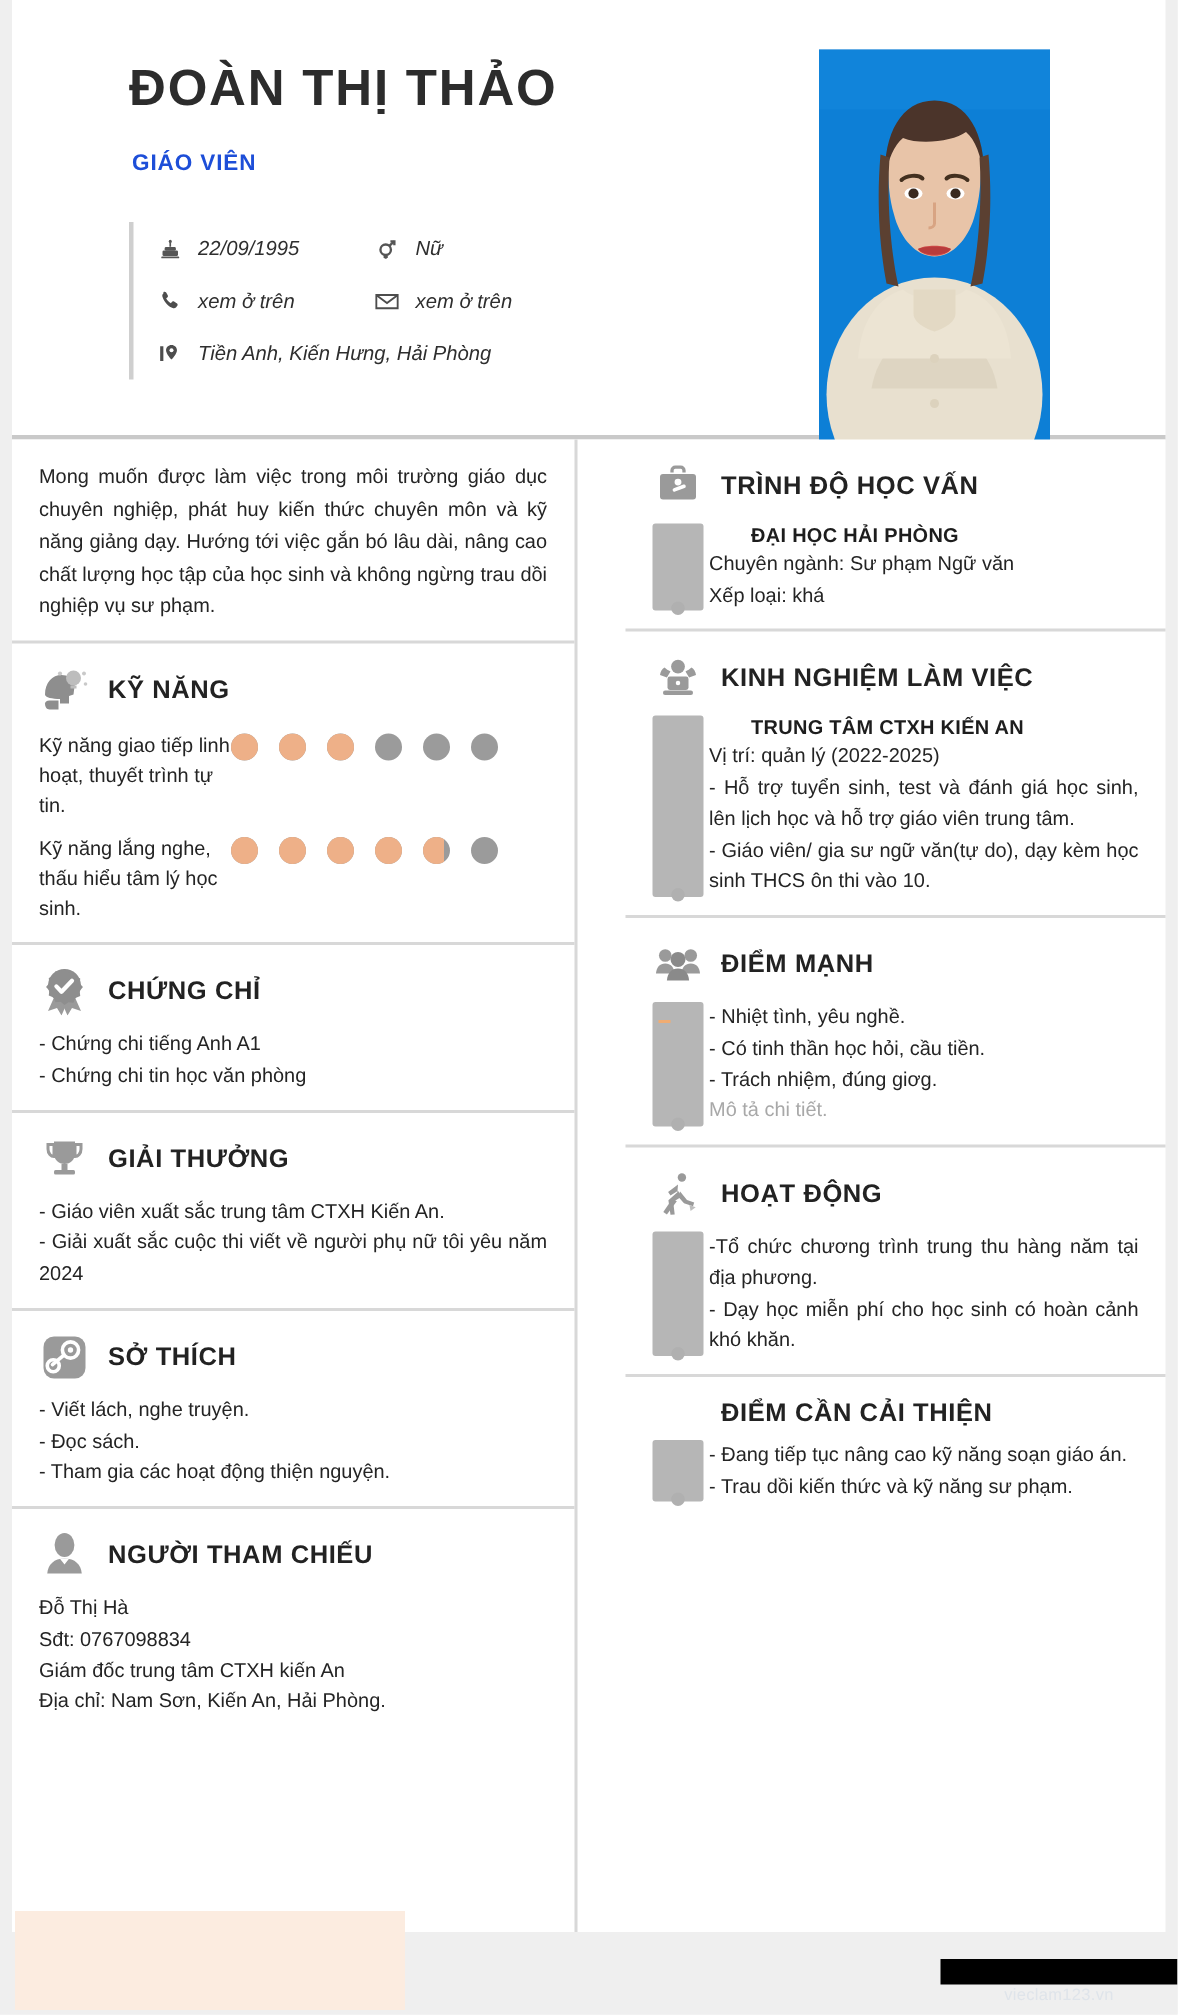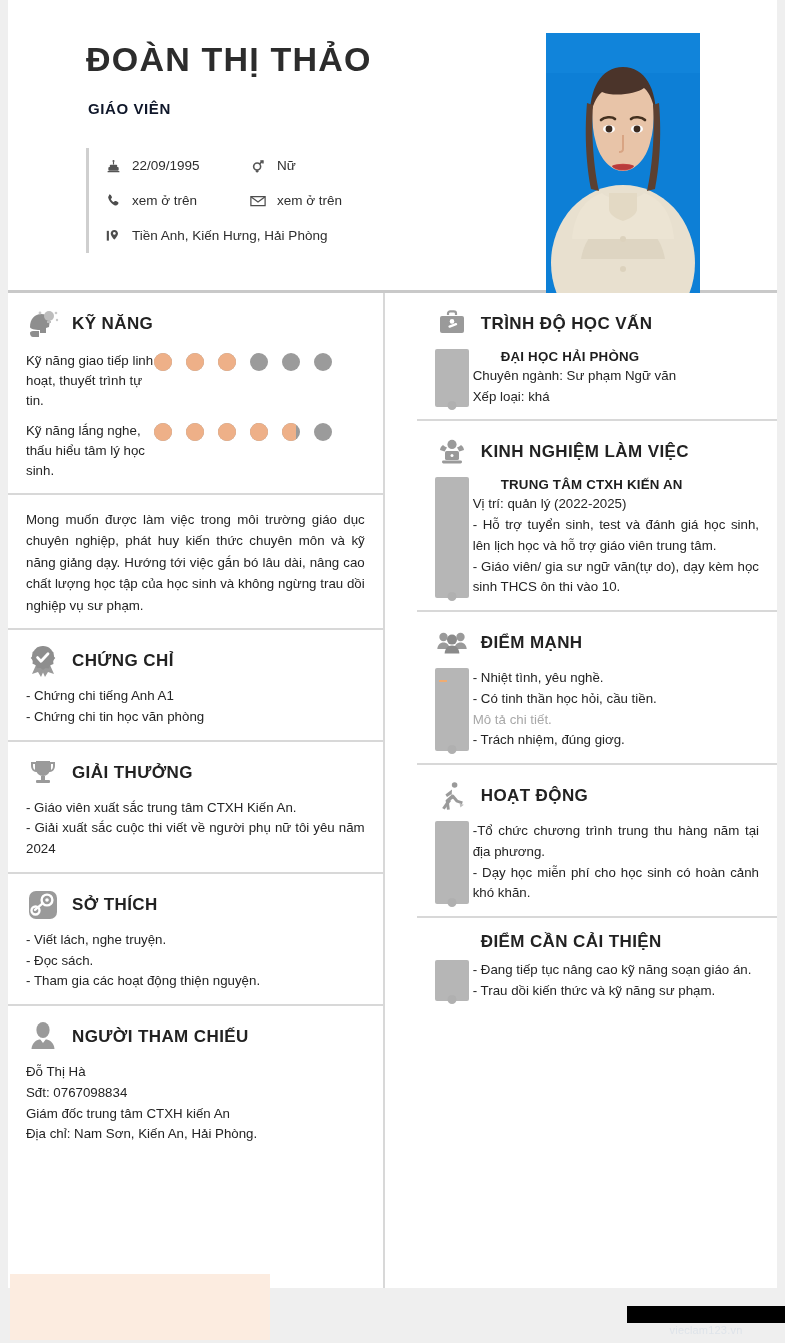--- a/index.html
+++ b/index.html
@@ -38,25 +38,25 @@
   .header {
     position: absolute; left: 8px; top: 0; width: 769px; height: 293px;
     background: #fff; border-bottom: 3px solid #c9c9c9; text-align: right;
   }
   .name {
     position: absolute; left: 78px; top: 40px;
     font-size: 34px; font-weight: bold; letter-spacing: 1.2px; color: #2c2c2c;
   }
   .job-title {
     position: absolute; left: 80px; top: 100px;
-    font-size: 15px; font-weight: bold; letter-spacing: .6px; color: #0f172a;
+    font-size: 15px; font-weight: bold; letter-spacing: .6px; color: #1d4ed8;
   }
   .contact-block {
     position: absolute; left: 78px; top: 148px; width: 350px;
-    border-left: 3px solid #cfcfcf; padding-left: 14px;
+    border-left: 3px solid #cfcfcf; padding-left: 14px; font-style: italic;
   }
   .contact-row { display: flex; align-items: center; height: 35px; }
   .c-item { display: flex; align-items: center; }
   .c-item.w1 { width: 145px; }
   .c-ico {
     width: 20px; height: 18px; margin-right: 9px; flex: 0 0 20px;
     display: flex; align-items: center; justify-content: center;
   }
   .c-ico svg { display: block; }
   .c-txt { font-size: 13.5px; color: #2e2e2e; white-space: nowrap; }
@@ -205,20 +205,24 @@
         <circle cx="77" cy="236" r="3" fill="#dcd2bd"></circle>
       </svg>
     </div>
   </div>
 
   <div class="body">
 
     <div class="col-left">
 
       <div class="sec">
+        <div class="para">Mong muốn được làm việc trong môi trường giáo dục chuyên nghiệp, phát huy kiến thức chuyên môn và kỹ năng giảng dạy. Hướng tới việc gắn bó lâu dài, nâng cao chất lượng học tập của học sinh và không ngừng trau dồi nghiệp vụ sư phạm.</div>
+      </div>
+
+      <div class="sec">
         <div class="sec-head">
           <span class="sec-ico">
             <svg width="32" height="30" viewBox="0 0 32 30">
                 <path d="M3 18c0-8 5-13 11-13 4 0 7 2 9 5l-1 8-3 1v5h-6v-3c-5 0-10-1-10-3z" fill="#8e8e8e"></path>
                 <path d="M3 24c0 2 1 4 3 4h6v-6H6c-2 0-3 1-3 2z" fill="#8e8e8e"></path>
                 <circle cx="22" cy="7" r="5" fill="#bdbdbd"></circle>
                 <rect x="20" y="12" width="4" height="2" fill="#bdbdbd"></rect>
                 <circle cx="13" cy="4" r="1.4" fill="#c9c9c9"></circle>
                 <circle cx="29" cy="4" r="1.3" fill="#c9c9c9"></circle>
                 <circle cx="30" cy="11" r="1.2" fill="#c9c9c9"></circle>
@@ -262,24 +266,20 @@
               <span class="dot">
                   <i class="fill" style="width:80%"></i>
                 </span>
               <span class="dot"></span>
             </div>
           </div>
         </div>
       </div>
 
       <div class="sec">
-        <div class="para">Mong muốn được làm việc trong môi trường giáo dục chuyên nghiệp, phát huy kiến thức chuyên môn và kỹ năng giảng dạy. Hướng tới việc gắn bó lâu dài, nâng cao chất lượng học tập của học sinh và không ngừng trau dồi nghiệp vụ sư phạm.</div>
-      </div>
-
-      <div class="sec">
         <div class="sec-head">
           <span class="sec-ico">
             <svg width="30" height="32" viewBox="0 0 30 32">
                 <path d="M8 20l-4 9 6-2 3 5 4-9z" fill="#9a9a9a"></path>
                 <path d="M22 20l4 9-6-2-3 5-4-9z" fill="#9a9a9a"></path>
                 <circle cx="15" cy="12" r="11" fill="#8e8e8e"></circle>
                 <path d="M15 1l2.6 2.2 3.4-.4 1.3 3.2 3.2 1.3-.4 3.4L27.3 13l-2.2 2.6.4 3.4-3.2 1.3-1.3 3.2-3.4-.4L15 25l-2.6-2.2-3.4.4-1.3-3.2-3.2-1.3.4-3.4L2.7 13l2.2-2.6-.4-3.4L7.7 5.7 9 2.5l3.4.4z" fill="#8e8e8e"></path>
                 <path d="M9.6 12.6l3.4 3.6 7-7.4" stroke="#fff" stroke-width="2.8" fill="none" stroke-linecap="round" stroke-linejoin="round"></path>
               </svg>
           </span>
@@ -413,22 +413,22 @@
         </div>
         <div class="tl">
           <div class="tl-rail">
             <div class="orange-tick"></div>
             <div class="bar"></div>
             <div class="knob"></div>
           </div>
           <div class="tl-body">
             <div class="line">- Nhiệt tình, yêu nghề.</div>
             <div class="line">- Có tinh thần học hỏi, cầu tiền.</div>
+            <div class="line">- Trách nhiệm, đúng giơg.</div>
             <div class="line ph">Mô tả chi tiết.</div>
-            <div class="line">- Trách nhiệm, đúng giơg.</div>
           </div>
         </div>
       </div>
 
       <div class="sec">
         <div class="sec-head">
           <span class="sec-ico">
             <svg width="28" height="30" viewBox="0 0 28 30">
                 <circle cx="16.6" cy="4" r="2.8" fill="#9a9a9a"></circle>
                 <path d="M14 8.6 7.4 13.6l1.6 2.4 5-3.2 2.4 4-5.6 3.4 1 8.4-2.8.2-1.4-9.6 6-5.4" fill="#9a9a9a"></path>

